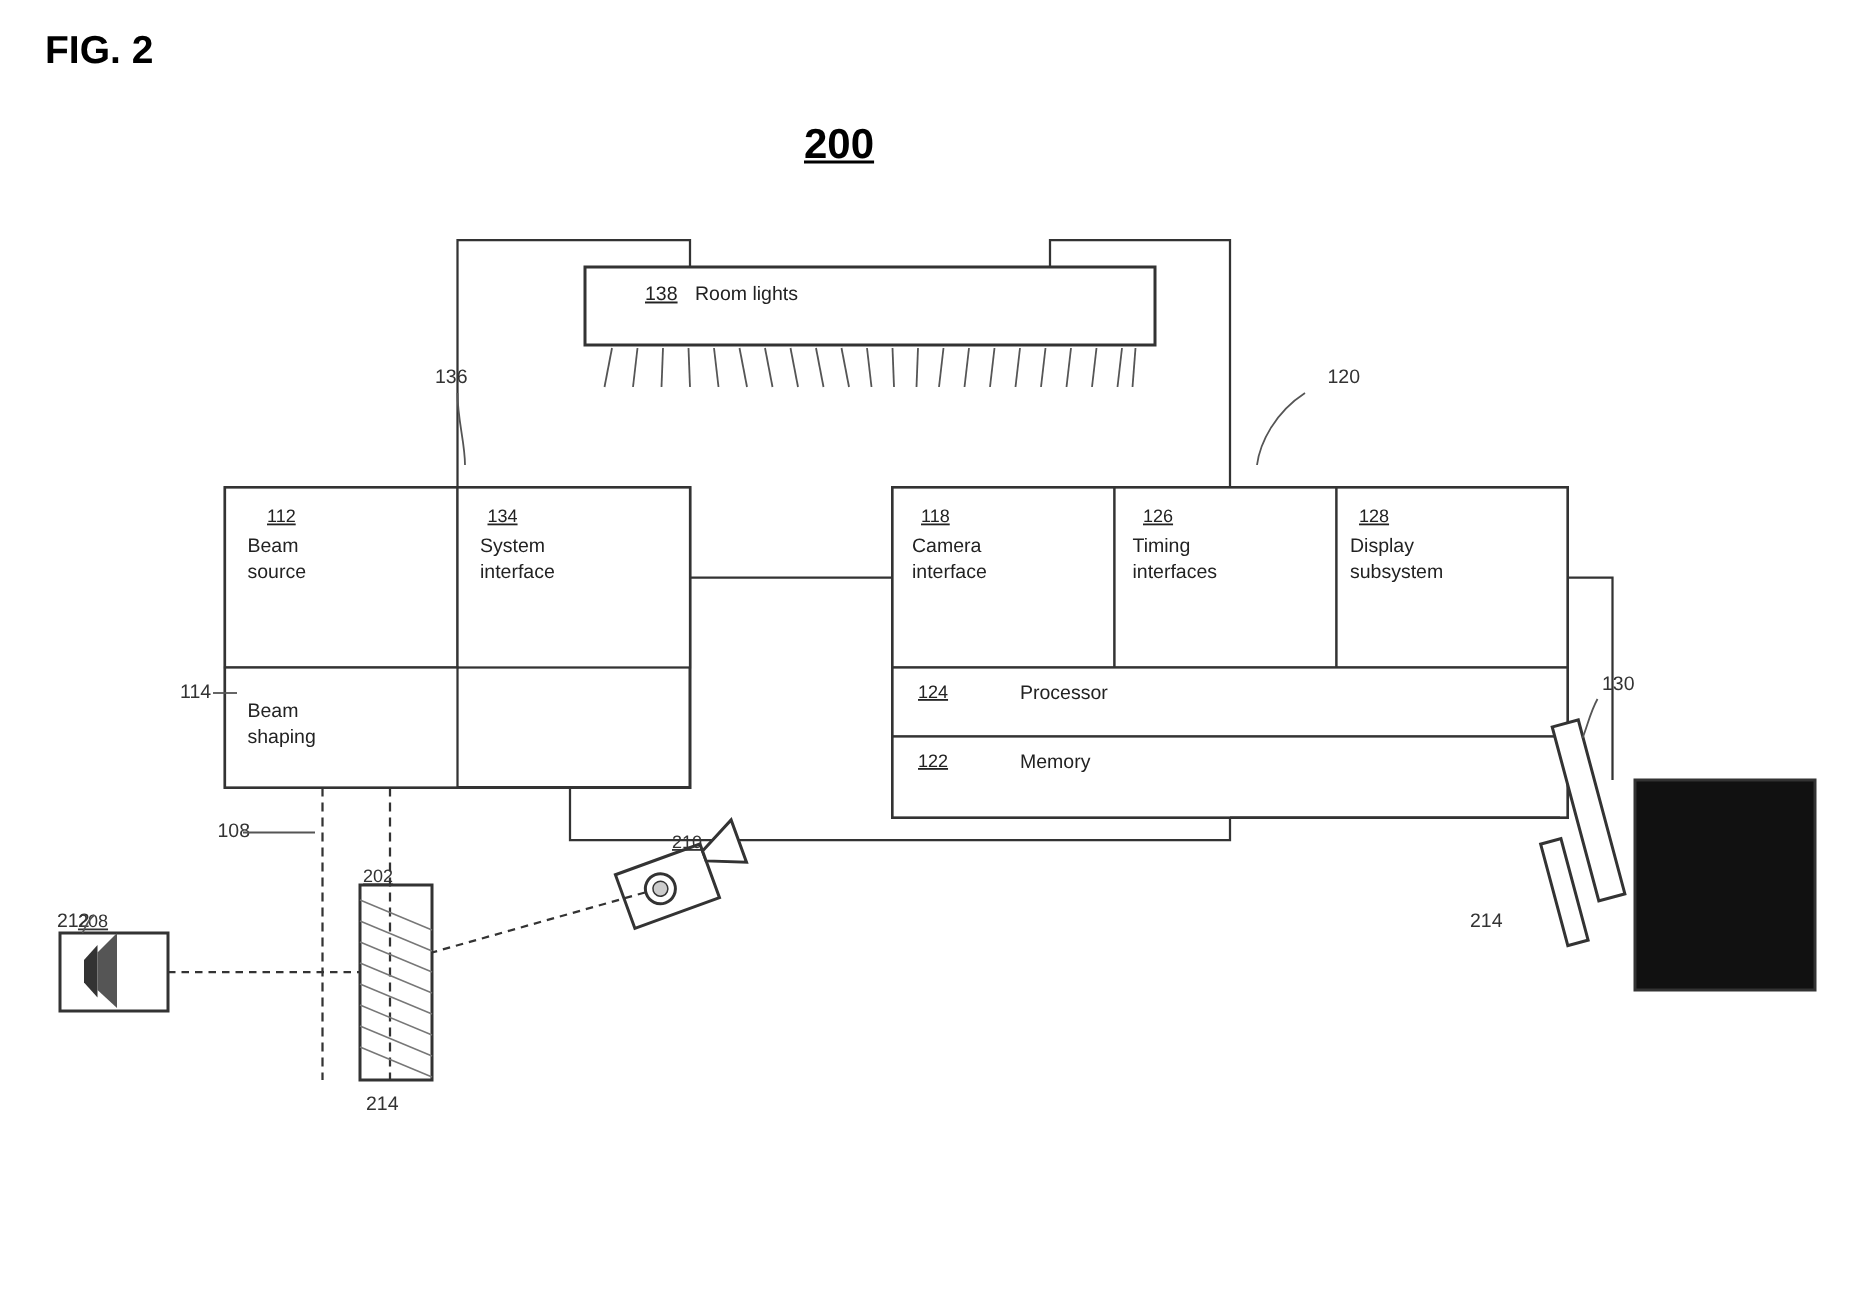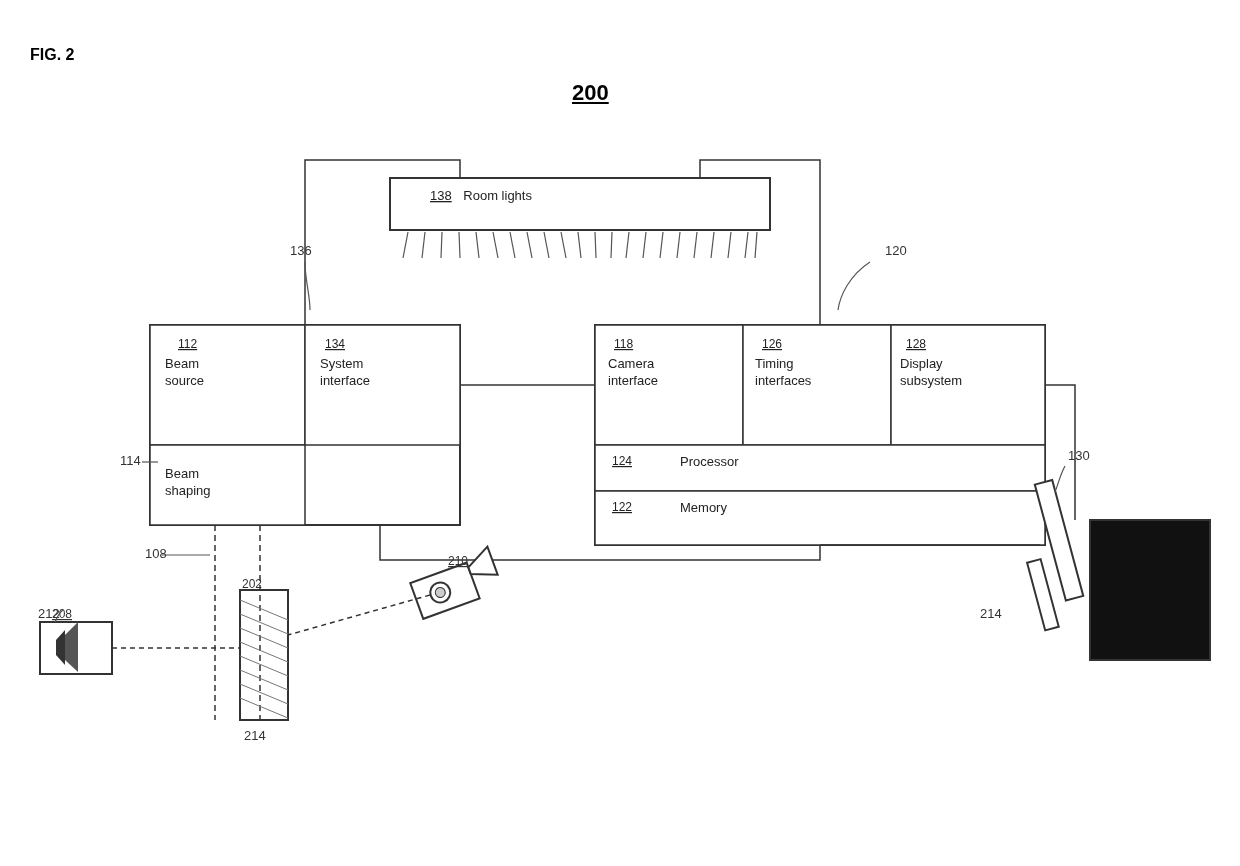--- a/index.html
+++ b/index.html
@@ -8,29 +8,28 @@
       height: 866px;
       background: #ffffff;
       font-family: Arial, sans-serif;
       position: relative;
       overflow: hidden;
     }
     .fig-title {
       position: absolute;
       top: 18px;
       left: 30px;
-      font-size: 16px;
+      font-size: 26px;
       font-weight: bold;
-      margin-top: 28px;
     }
     .diagram-number {
       position: absolute;
       top: 80px;
-      left: 572px;
-      font-size: 22px;
+      left: 536px;
+      font-size: 28px;
       font-weight: bold;
       text-decoration: underline;
     }
     svg {
       position: absolute;
       top: 0;
       left: 0;
       width: 1240px;
       height: 866px;
     }

